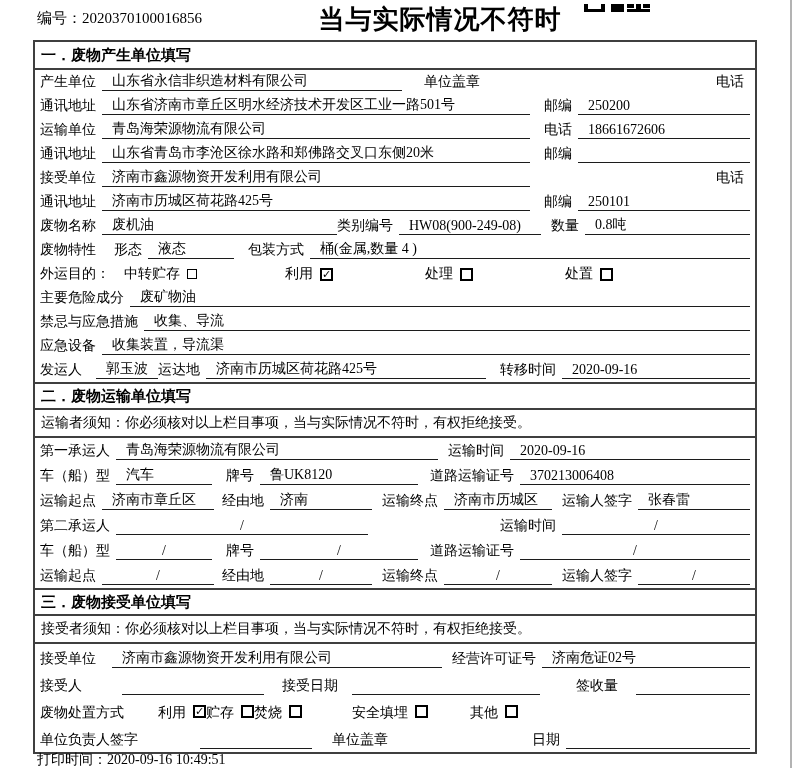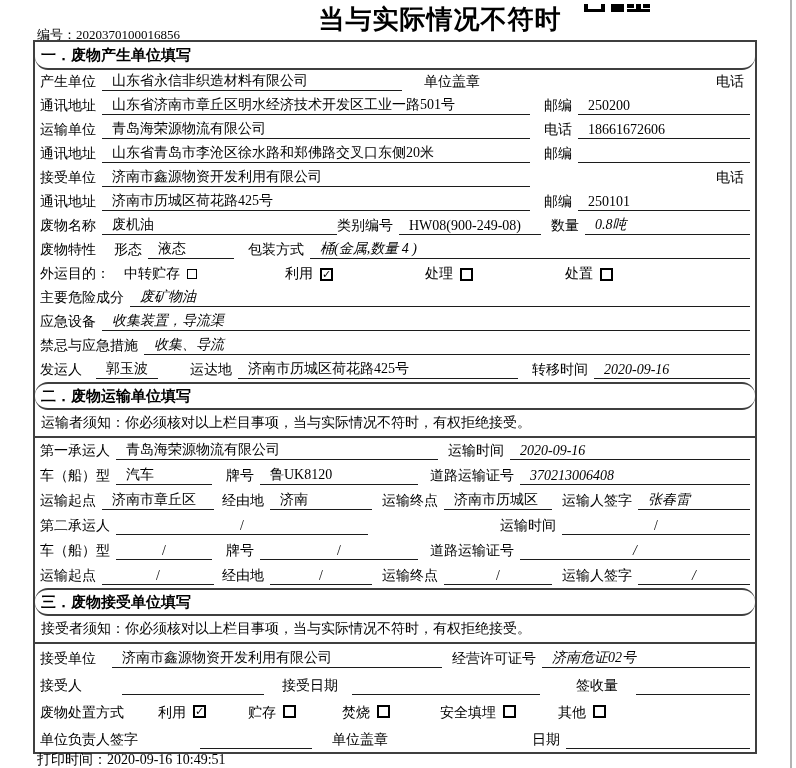--- a/index.html
+++ b/index.html
@@ -1,36 +1,36 @@
 <!DOCTYPE html>
 <html><head>
 <meta charset="utf-8">
 <style>
   html,body{margin:0;padding:0;background:#fff;}
   body{width:796px;height:768px;position:relative;overflow:hidden;
        font-family:"Liberation Serif","DejaVu Serif",serif;color:#000;font-size:14px;}
   *{box-sizing:border-box;}
-  .serial{position:absolute;left:37px;top:26px;font-size:13px;white-space:nowrap;}
+  .serial{position:absolute;left:37px;top:9px;font-size:15px;white-space:nowrap;}
   .doc-title{position:absolute;left:0;top:2px;width:100%;text-align:center;padding-left:84px;
              font-size:26px;font-weight:bold;letter-spacing:1px;}
   .qr{position:absolute;left:584px;top:0;width:66px;height:8px;}
   .edge-line{position:absolute;left:790px;top:0;width:2px;height:768px;background:#b3b3b3;}
 
   .form{position:absolute;left:33px;top:40px;width:724px;border:2px solid #3f3f3f;background:#fff;}
   .sec-head{height:28px;display:flex;align-items:center;padding:0 6px;
-            font-weight:bold;font-size:15px;border-bottom:2px solid #3f3f3f;border-radius:13px;}
+            font-weight:bold;font-size:15px;border-bottom:2px solid #3f3f3f;}
   .sec-head.mid{border-top:2px solid #3f3f3f;}
   .notice{height:28px;display:flex;align-items:center;padding:0 6px;
           border-bottom:2px solid #3f3f3f;white-space:nowrap;}
   .row{display:flex;align-items:flex-end;height:24px;padding:0 5px 3px 5px;white-space:nowrap;}
   .s2 .row{height:25px;}
   .s3 .row{height:27px;}
   .lbl{flex:0 0 auto;margin-right:6px;}
   .u{border-bottom:1.5px solid #1c1c1c;padding:0 4px 0 10px;overflow:hidden;flex:0 0 auto;}
-  .u.grow{flex:1 1 auto;font-style:italic;}
+  .u.grow{flex:1 1 auto;}
   .u.ctr{text-align:center;padding-left:4px;}
   .mla{margin-left:auto;}
   .cb{flex:0 0 auto;width:13px;height:13px;border:2px solid #000;margin-left:7px;
       font-family:"DejaVu Sans",sans-serif;font-size:11px;line-height:9px;text-align:center;
       align-self:center;margin-top:3px;}
   .cb.sm{width:10px;height:10px;border-width:1.5px;}
   .opt{flex:0 0 auto;}
   .footer{position:absolute;left:37px;top:751px;font-size:14px;white-space:nowrap;}
 </style>
 </head>
@@ -128,33 +128,33 @@
       <span class="opt" style="margin-left:92px">处置</span>
       <span class="cb"></span>
     </div>
 
     <div class="row">
       <span class="lbl">主要危险成分</span>
       <span class="u grow">废矿物油</span>
     </div>
 
     <div class="row">
+      <span class="lbl">禁忌与应急措施</span>
+      <span class="u grow">收集、导流</span>
+    </div>
+
+    <div class="row">
       <span class="lbl">应急设备</span>
       <span class="u grow">收集装置，导流渠</span>
     </div>
 
     <div class="row">
-      <span class="lbl">禁忌与应急措施</span>
-      <span class="u grow">收集、导流</span>
-    </div>
-
-    <div class="row">
       <span class="lbl">发运人</span>
       <span class="u ctr" style="width:62px;margin-left:8px">郭玉波</span>
-      <span class="lbl" style="margin-left:32px">运达地</span>
+      <span class="lbl" style="">运达地</span>
       <span class="u" style="width:280px">济南市历城区荷花路425号</span>
       <span class="lbl" style="margin-left:14px">转移时间</span>
       <span class="u grow">2020-09-16</span>
     </div>
   </div>
 
   <div class="s2">
     <div class="sec-head mid">二．废物运输单位填写</div>
     <div class="notice">运输者须知：你必须核对以上栏目事项，当与实际情况不符时，有权拒绝接受。</div>
 
@@ -230,23 +230,23 @@
       <span class="lbl" style="margin-left:18px">接受日期</span>
       <span class="u" style="width:188px;margin-left:8px"></span>
       <span class="lbl" style="margin-left:36px">签收量</span>
       <span class="u grow" style="margin-left:12px"></span>
     </div>
 
     <div class="row">
       <span class="lbl">废物处置方式</span>
       <span class="opt" style="margin-left:28px">利用</span>
       <span class="cb on">✓</span>
-      <span class="opt" style="margin-left:42px">贮存</span>
-      <span class="cb"></span>
-      <span class="opt" style="margin-left:46px">焚烧</span>
+      <span class="opt" style="">贮存</span>
+      <span class="cb"></span>
+      <span class="opt" style="">焚烧</span>
       <span class="cb"></span>
       <span class="opt" style="margin-left:50px">安全填埋</span>
       <span class="cb"></span>
       <span class="opt" style="margin-left:42px">其他</span>
       <span class="cb"></span>
     </div>
 
     <div class="row">
       <span class="lbl">单位负责人签字</span>
       <span class="u" style="width:112px;margin-left:56px"></span>

